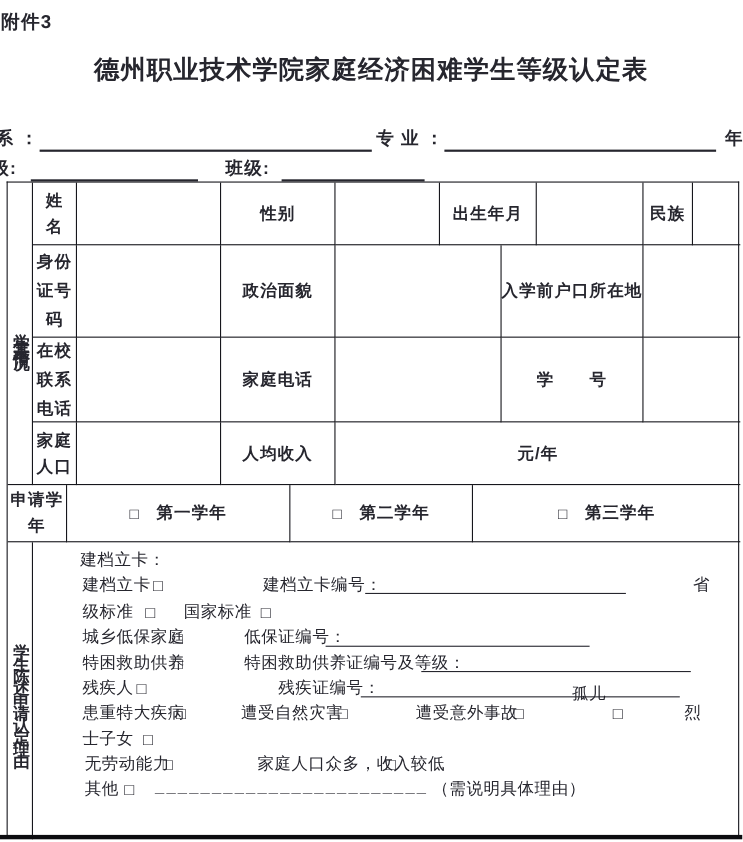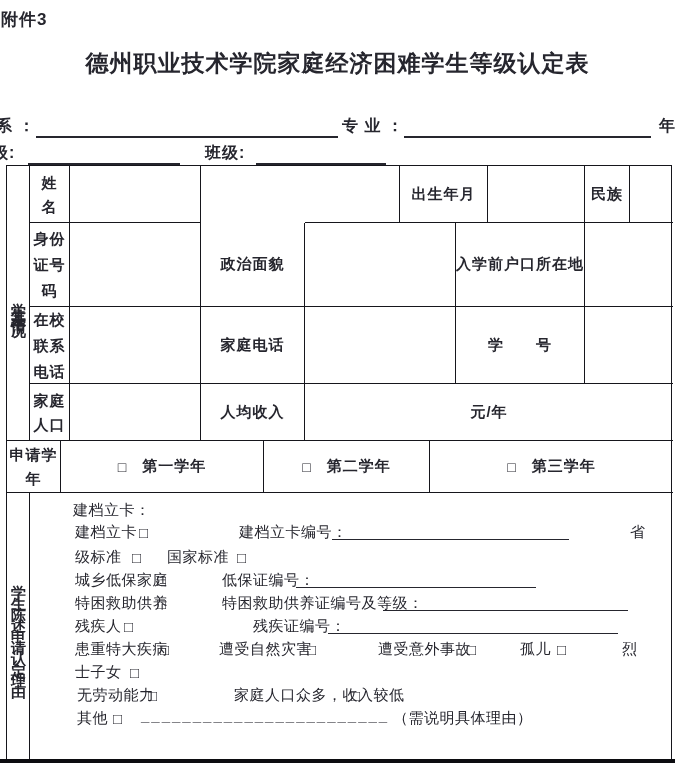--- a/index.html
+++ b/index.html
@@ -58,20 +58,21 @@
 
     <div class="cell vert" style="left:0;top:0;width:23px;height:275px;letter-spacing:4px;">学生基本情况</div>
 
     <div class="cell" style="left:23px;top:0;width:40px;height:57px;">
       <div class="stack g8">
         <div>姓</div>
         <div>名</div>
       </div>
     </div>
     <div class="cell" style="left:63px;top:0;width:131px;height:57px;"></div>
+    <div class="cell" style="left:194px;top:0;width:104px;height:57px;">性别</div>
     <div class="cell" style="left:298px;top:0;width:95px;height:57px;"></div>
     <div class="cell" style="left:393px;top:0;width:88px;height:57px;">出生年月</div>
     <div class="cell" style="left:481px;top:0;width:97px;height:57px;"></div>
     <div class="cell" style="left:578px;top:0;width:45px;height:57px;">民族</div>
     <div class="cell noR" style="left:623px;top:0;width:43px;height:57px;"></div>
 
     <div class="cell" style="left:23px;top:57px;width:40px;height:84px;">
       <div class="stack g10">
         <div>身份</div>
         <div>证号</div>
@@ -163,21 +164,21 @@
       <span class="seg chk" style="left:94px;top:125px;">□</span>
       <span class="seg" style="left:223px;top:124px;">残疾证编号：</span>
       <span class="rul" style="left:298px;top:124px;width:290px;"></span>
 
       <span class="seg" style="left:45px;top:147px;">患重特大疾病</span>
       <span class="seg chk" style="left:130px;top:148px;">□</span>
       <span class="seg" style="left:189px;top:147px;">遭受自然灾害</span>
       <span class="seg chk" style="left:277px;top:148px;">□</span>
       <span class="seg" style="left:348px;top:147px;">遭受意外事故</span>
       <span class="seg chk" style="left:437px;top:148px;">□</span>
-      <span class="seg" style="left:490px;top:147px;">孤儿</span>
+      <span class="seg" style="left:490px;top:129px;">孤儿</span>
       <span class="seg chk" style="left:527px;top:148px;">□</span>
       <span class="seg" style="left:592px;top:147px;">烈</span>
 
       <span class="seg" style="left:45px;top:170px;">士子女</span>
       <span class="seg chk" style="left:100px;top:171px;">□</span>
 
       <span class="seg" style="left:47px;top:193px;text-align:center;">无劳动能力</span>
       <span class="seg chk" style="left:118px;top:194px;">□</span>
       <span class="seg" style="left:204px;top:193px;">家庭人口众多，收入较低</span>
       <span class="seg chk" style="left:321px;top:194px;">□</span>

